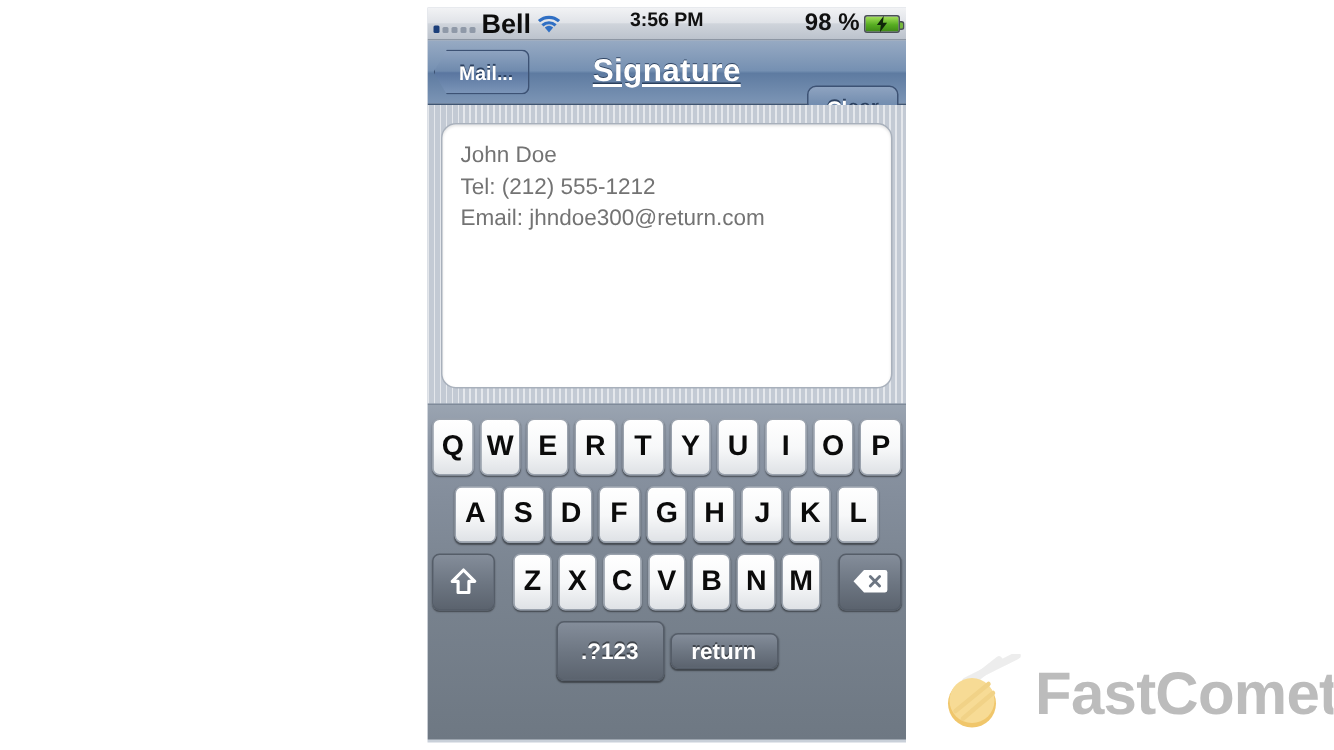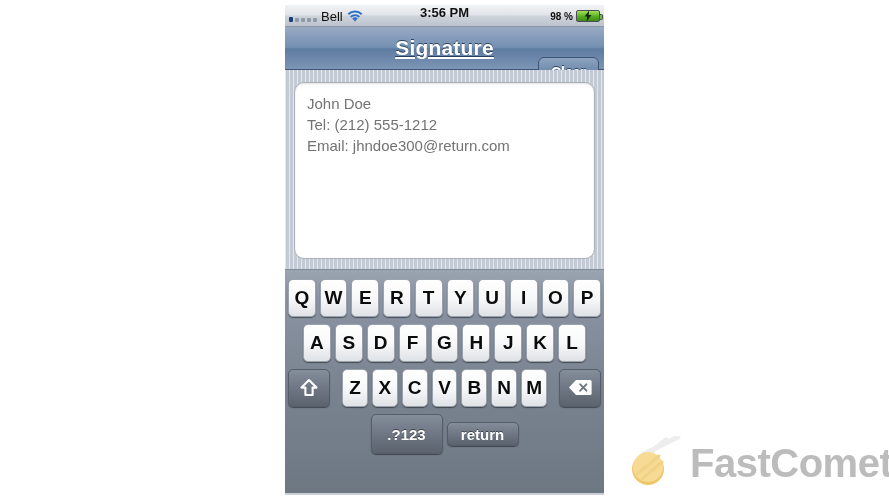--- a/index.html
+++ b/index.html
@@ -51,22 +51,22 @@
   }
   .sigdots i {
     display: block;
     width: 4px;
     height: 4px;
     border-radius: 1px;
     background: #8f99a8;
   }
   .sigdots i.on { background: #1c3f7a; height: 5px; }
   .carrier {
-    font-size: 13px;
-    font-weight: normal;
+    font-size: 18px;
+    font-weight: bold;
     color: #0d0d0d;
     letter-spacing: 0px;
   }
   .wifi-icon { width: 16px; height: 13px; display: block; }
   .sb-center {
     position: absolute;
     left: 0; right: 0; top: 0;
     height: 14px;
     display: flex;
     align-items: center;
@@ -78,21 +78,21 @@
   .sb-right {
     position: absolute;
     right: 4px;
     top: 0;
     height: 22px;
     display: flex;
     align-items: center;
     gap: 3px;
   }
   .battpct {
-    font-size: 10px;
+    font-size: 16px;
     font-weight: bold;
     color: #111;
   }
   .battery {
     position: relative;
     width: 24px;
     height: 12px;
     border: 1px solid #4a4f57;
     border-radius: 2px;
     background: linear-gradient(to bottom, #a4e05a, #57ad22 55%, #3f8a16);
@@ -329,20 +329,21 @@
       <span class="battpct">98 %</span>
       <span class="battery">
         <svg class="bolt" viewBox="0 0 8 11">
           <path d="M5.2 0 L0.6 6.1 H3.2 L2.6 11 L7.4 4.6 H4.6 Z" fill="#10270a"></path>
         </svg>
       </span>
     </div>
   </div>
 
   <div class="navbar">
+    <div class="back-btn">Mail...</div>
     <div class="nav-title">Signature</div>
     <div class="clear-btn">Clear</div>
   </div>
 
   <div class="content">
     <div class="textfield">
       <div class="sigline">John Doe</div>
       <div class="sigline">Tel: (212) 555-1212</div>
       <div class="sigline">Email: jhndoe300@return.com</div>
     </div>

